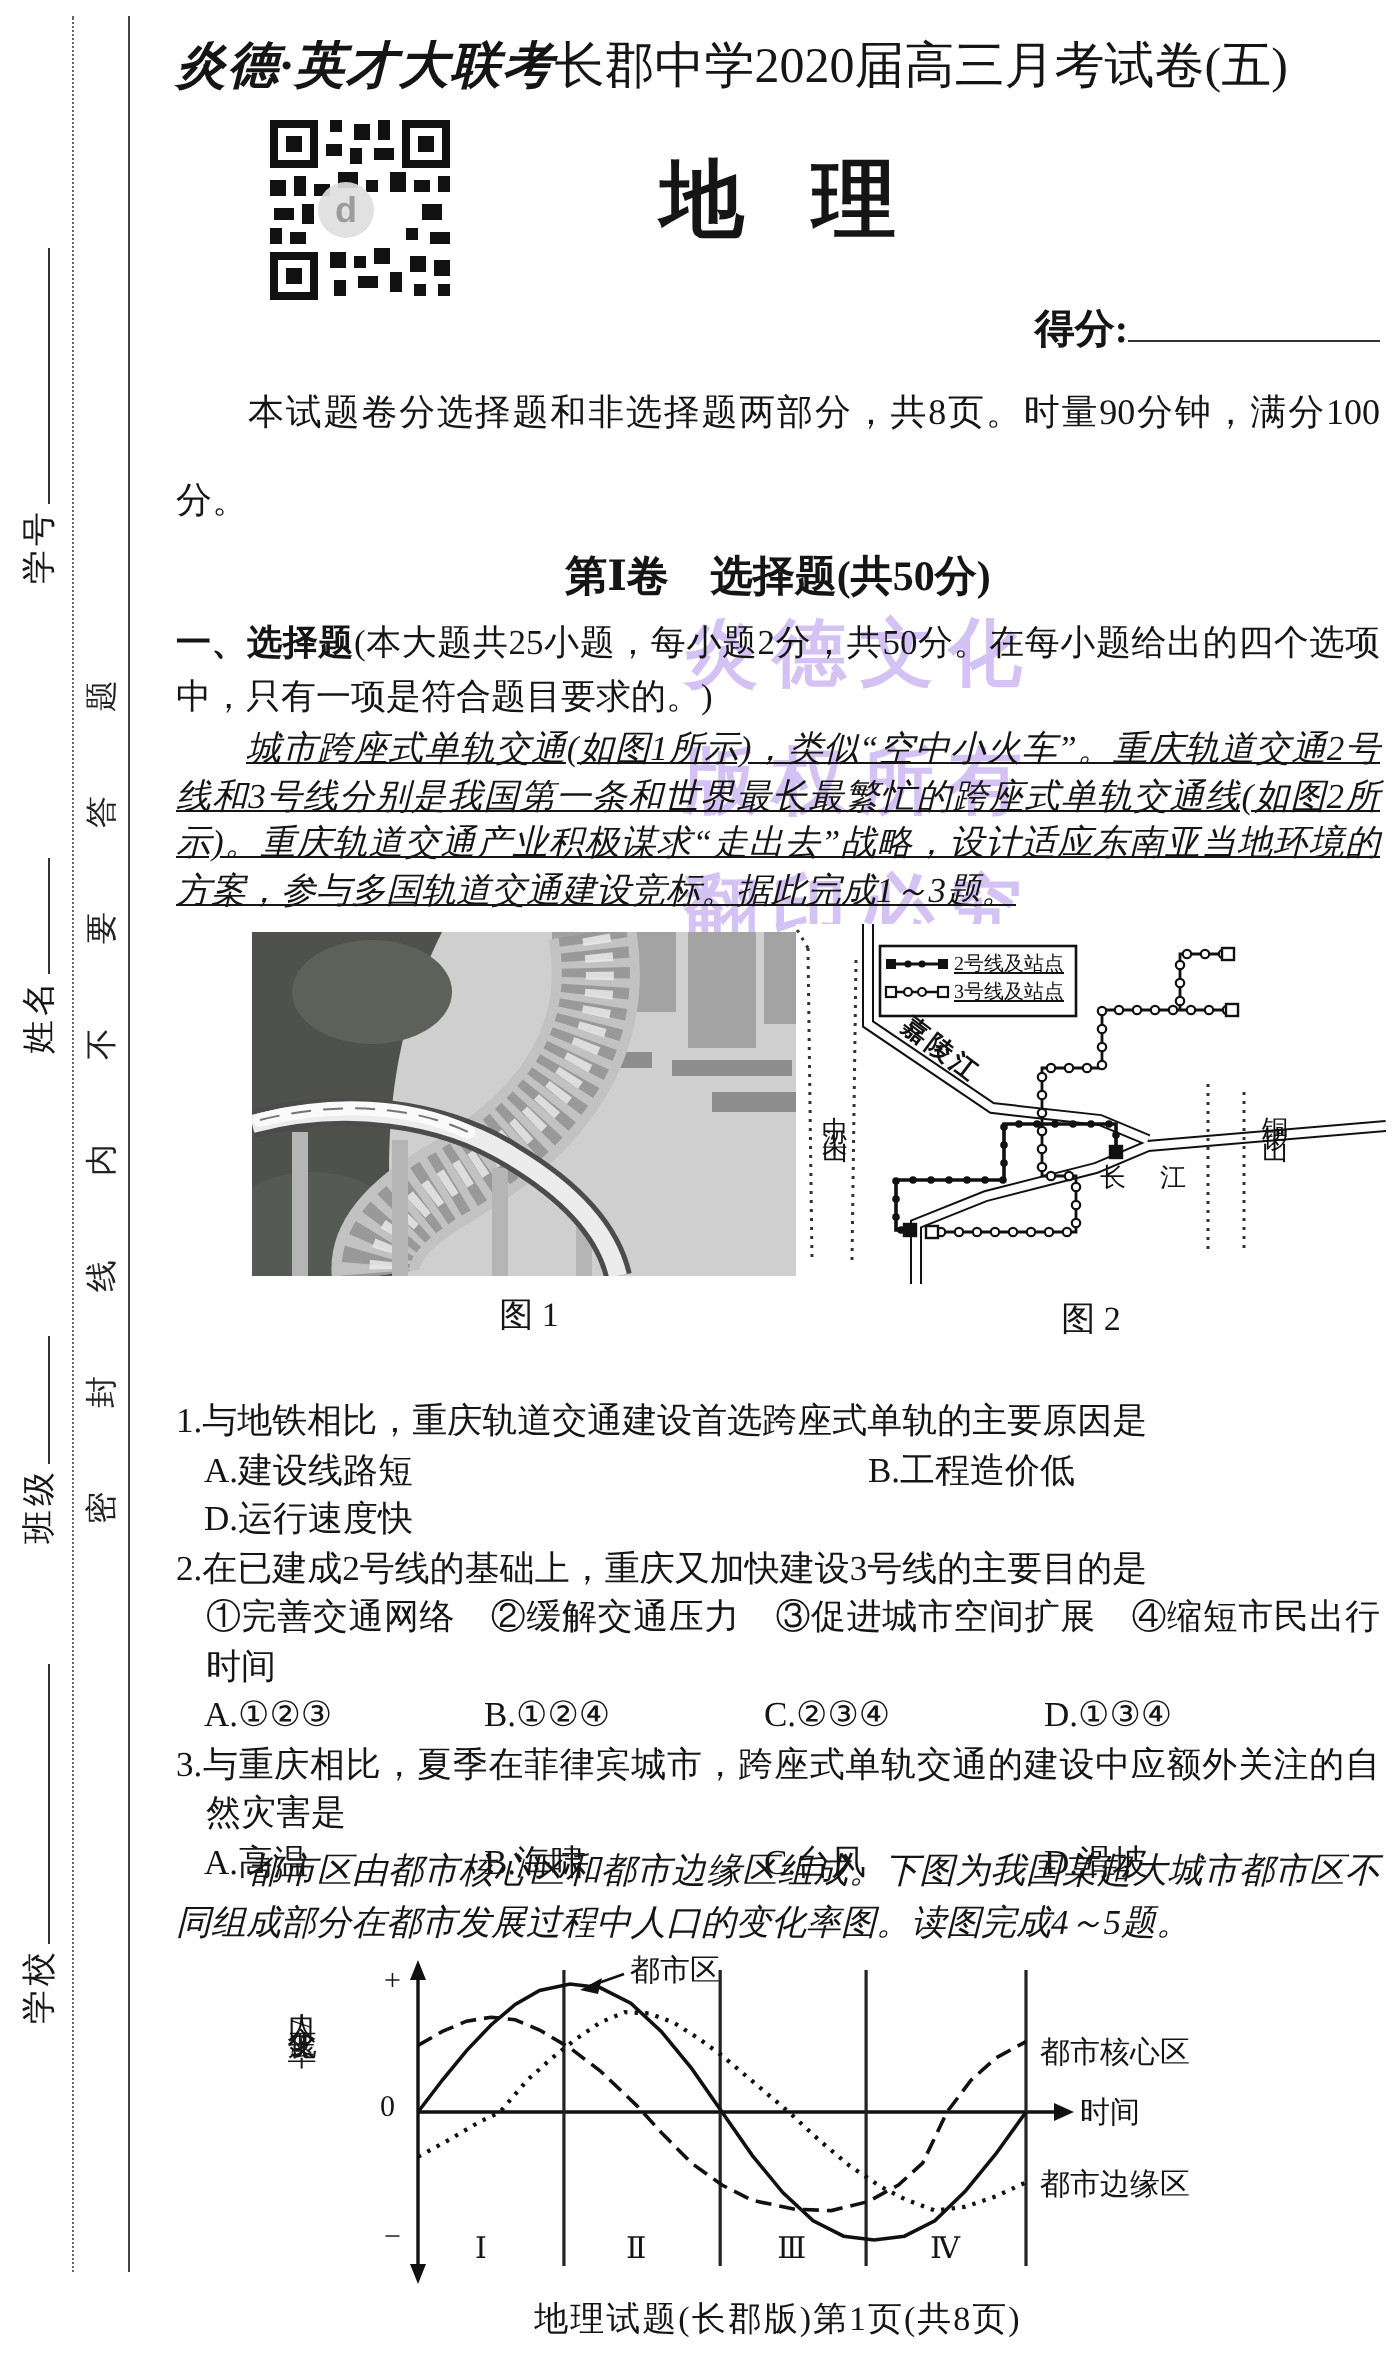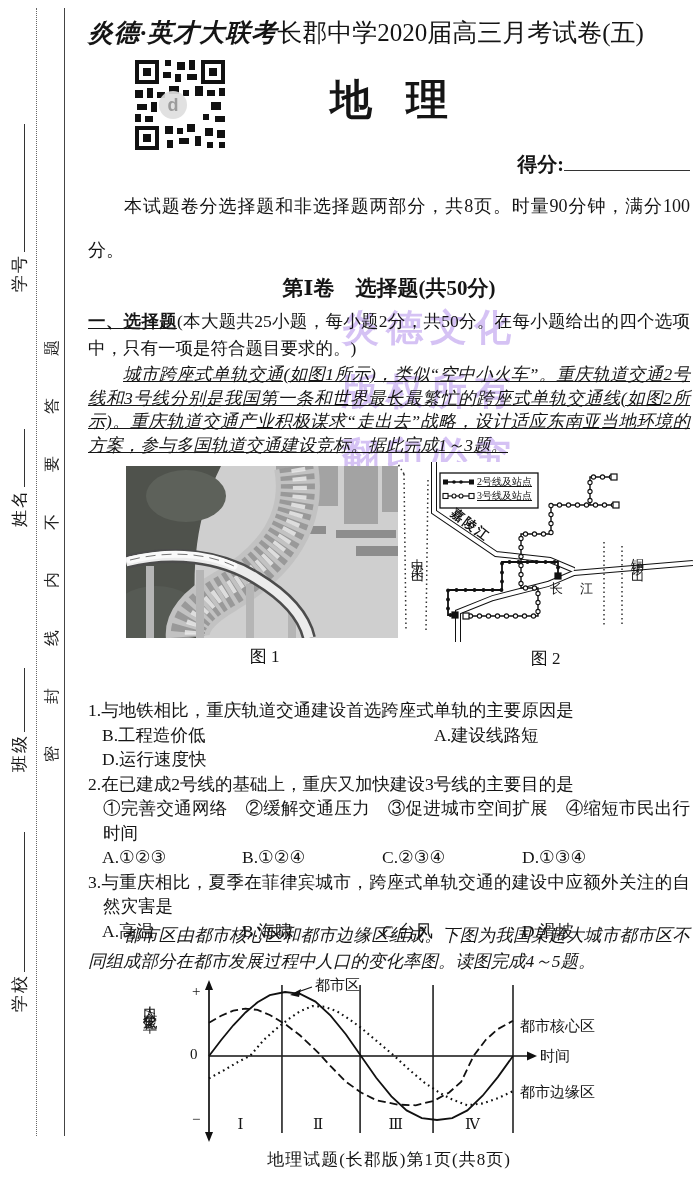--- a/index.html
+++ b/index.html
@@ -16,21 +16,21 @@
   
   #col{position:absolute;left:88px;top:0;width:602px;height:1190px;}
   .hdr{top:16px;left:0;width:602px;font-size:25px;white-space:nowrap;}
   .hdr .brand{font-weight:bold;font-style:italic;letter-spacing:1px;}
   .subject{top:72px;left:0;width:602px;text-align:center;font-size:42px;font-weight:bold;letter-spacing:34px;text-indent:34px;}
   .score{top:150px;right:0;font-size:20px;font-weight:bold;}
   .score .blank{display:inline-block;width:126px;border-bottom:1.6px solid #333;height:20px;vertical-align:baseline;}
   .intro{top:184px;left:0;width:602px;font-size:18px;line-height:44px;text-indent:2em;text-align:justify;}
   .sec-title{top:274px;left:0;width:602px;text-align:center;font-size:21px;font-weight:bold;}
   .instr{top:308px;left:0;width:602px;font-size:17.5px;line-height:27px;text-align:justify;}
-  .instr .lead{font-weight:bold;text-decoration:underline;}
+  .instr .lead{font-weight:bold;}
   .pass1{top:363px;left:0;width:602px;font-size:17.5px;line-height:23.6px;text-indent:2em;text-align:justify;font-style:italic;text-decoration:underline;}
   .pass2{top:922px;left:0;width:602px;font-size:17.5px;line-height:26px;text-indent:2em;text-align:justify;font-style:italic;}
   
   #figures{top:462px;left:0;width:602px;height:206px;}
   #fig1{position:absolute;left:38px;top:4px;width:277px;}
   #fig2{position:absolute;left:310px;top:0;width:295px;height:182px;}
   .caption{text-align:center;font-size:17px;margin-top:3px;}
   .maplabel{position:absolute;font-size:13px;letter-spacing:2px;color:#111;white-space:nowrap;}
   .vert{writing-mode:vertical-rl;letter-spacing:5px;}
   .legend-text{position:absolute;font-size:10px;letter-spacing:0;color:#111;white-space:nowrap;text-decoration:underline;}
@@ -302,22 +302,22 @@
       <div class="maplabel" style="left:152px;top:118px;">长　江</div>
       <div class="maplabel vert" style="left:10px;top:86px;">中梁山</div>
       <div class="maplabel vert" style="left:230px;top:86px;">铜锣山</div>
       <div class="caption" style="margin-top:1px;">图 2</div>
     </div>
   </div>
 
   <div class="abs" id="qs">
     <div class="qtext">1.与地铁相比，重庆轨道交通建设首选跨座式单轨的主要原因是</div>
     <div class="opts two">
+      <div>A.建设线路短</div>
       <div>B.工程造价低</div>
-      <div>A.建设线路短</div>
       <div>D.运行速度快</div>
     </div>
     <div class="qtext">2.在已建成2号线的基础上，重庆又加快建设3号线的主要目的是</div>
     <div class="qsub">①完善交通网络　②缓解交通压力　③促进城市空间扩展　④缩短市民出行时间</div>
     <div class="opts four">
       <div>A.①②③</div>
       <div>B.①②④</div>
       <div>C.②③④</div>
       <div>D.①③④</div>
     </div>

